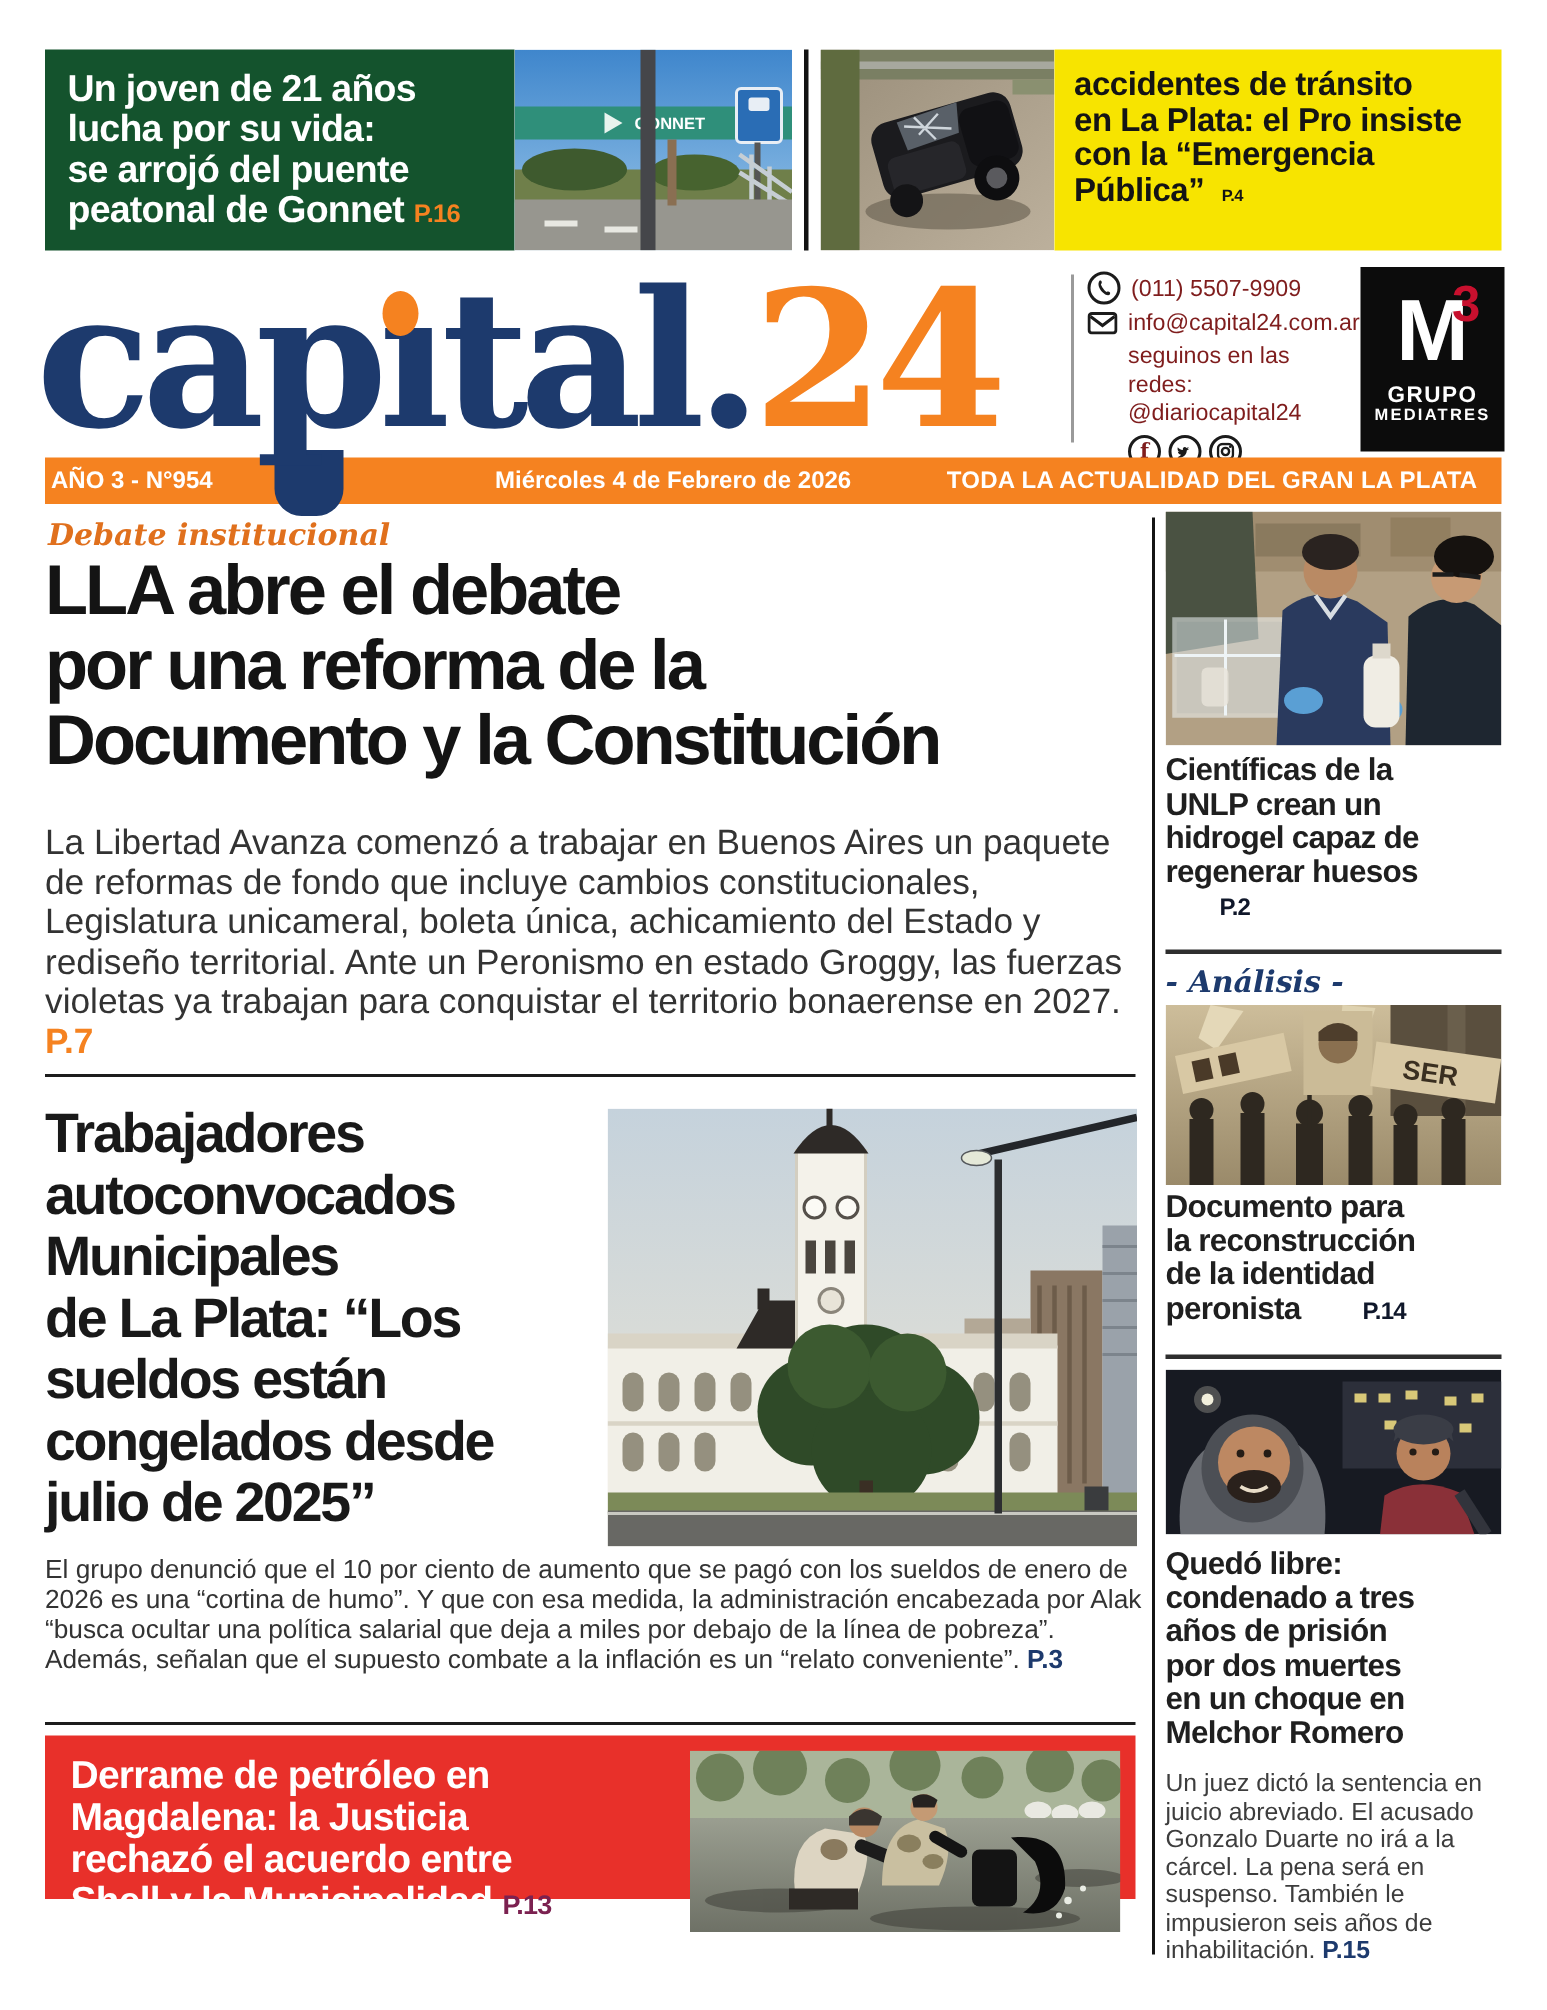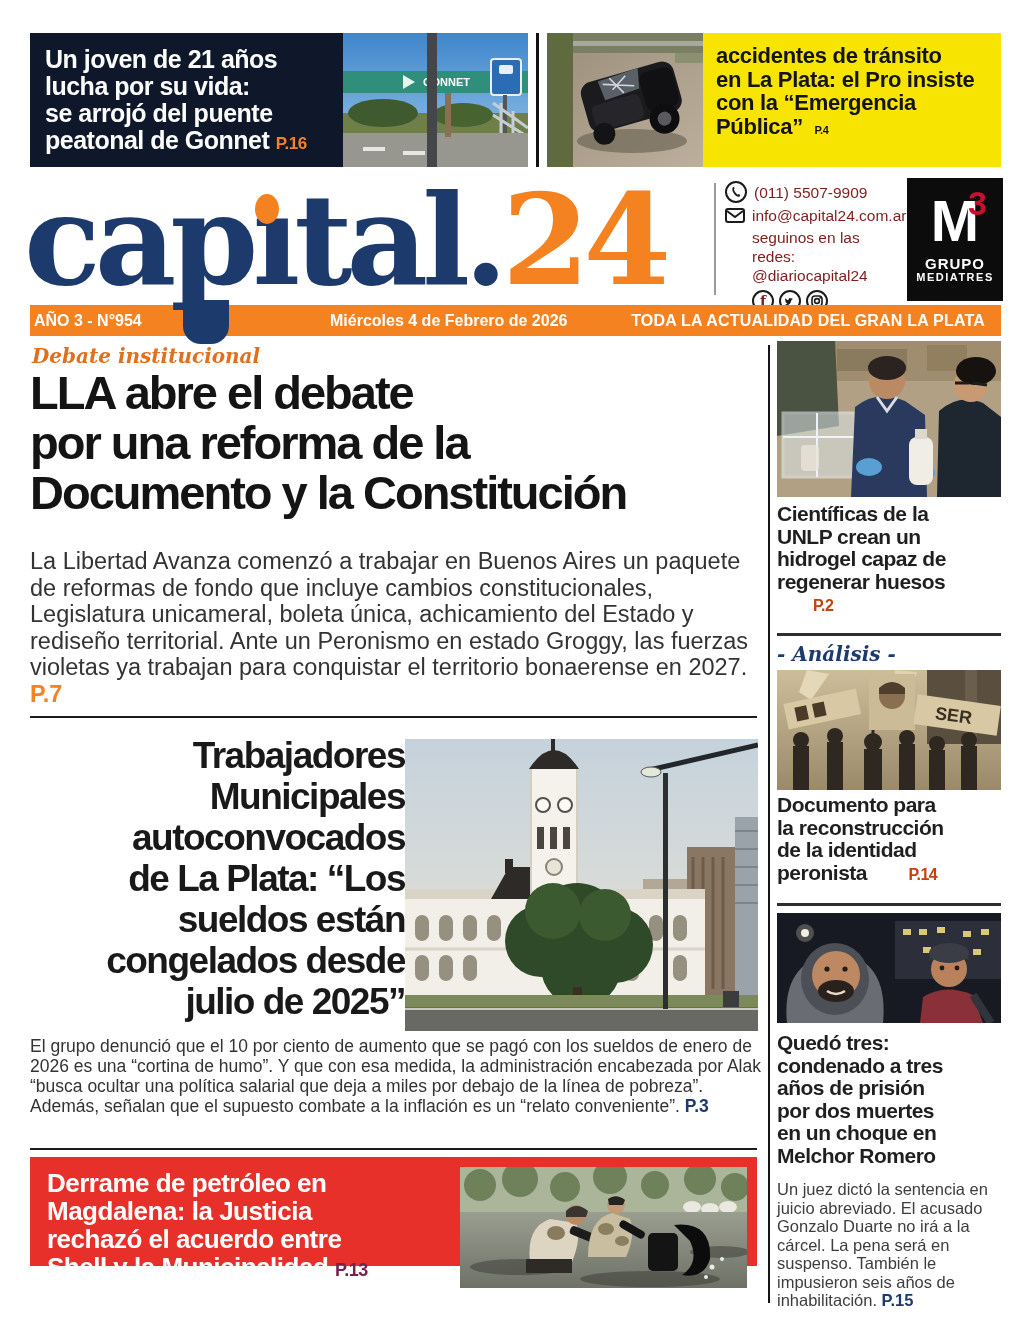--- a/index.html
+++ b/index.html
@@ -5,21 +5,21 @@
   html,body{margin:0;padding:0;background:#fff;}
   .page{position:relative;width:1031px;height:1340px;background:#fff;overflow:hidden;
         font-family:"Liberation Sans",sans-serif;}
   .abs{position:absolute;}
   .hl .line{display:block;white-space:nowrap;}
   .hl .line-last{display:inline;white-space:nowrap;}
   .pref{font-weight:700;}
   svg{display:block;}
 
   
-  .banner-purple{left:30px;top:33px;width:313px;height:134px;background:#0f172a;color:#fff;
+  .banner-purple{left:30px;top:33px;width:313px;height:134px;background:#14532d;color:#fff;
     font-weight:700;font-size:25px;line-height:27px;padding:13px 0 0 15px;box-sizing:border-box;letter-spacing:-0.5px;}
   .banner-purple .pref{color:#f58220;font-size:17px;}
   .photo-frame{overflow:hidden;}
   .top-divider{left:536px;top:33px;width:3px;height:134px;background:#121212;}
   .banner-yellow{left:703px;top:33px;width:298px;height:134px;background:#f7e400;color:#141414;
     font-weight:700;font-size:22px;line-height:23.5px;padding:11px 0 0 13px;box-sizing:border-box;letter-spacing:-0.3px;}
   .banner-yellow .pref{font-size:11px;}
 
   
   .logo{left:24px;top:190px;height:100px;line-height:100px;font-family:"DejaVu Serif",serif;
@@ -55,38 +55,38 @@
 
   
   .kicker{left:32px;top:344px;font-family:"DejaVu Serif",serif;font-style:italic;font-weight:700;
     font-size:20px;color:#e0701d;}
   .h1{left:30px;top:368px;width:736px;font-size:47px;line-height:50px;font-weight:700;color:#141414;
     letter-spacing:-2px;}
   .lede{left:30px;top:548px;width:736px;font-size:23.5px;line-height:26.5px;color:#333;}
   .lede .pref{color:#f58220;}
   .rule{background:#1d1d1d;height:2px;}
   .muni-h{left:30px;top:735px;width:375px;font-size:37px;line-height:41px;font-weight:700;color:#191919;
-    letter-spacing:-1.5px;text-align:right;}
+    letter-spacing:-1.5px;}
   .muni-photo{left:405px;top:739px;width:353px;height:292px;}
   .muni-body{left:30px;top:1036px;width:736px;font-size:17.5px;line-height:20px;color:#333;}
   .muni-body .pref{color:#1d3a6d;}
 
   
   .red-box{left:30px;top:1157px;width:727px;height:109px;background:#e8302a;}
   .red-box .txt{position:absolute;left:17px;top:12px;width:400px;color:#fff;font-weight:700;
     font-size:26px;line-height:28px;letter-spacing:-0.5px;}
   .red-box .pref{color:#7b2150;font-size:18px;}
   .red-photo{position:absolute;left:430px;top:10px;width:287px;height:121px;overflow:hidden;}
 
   
   .col-divider{left:768px;top:345px;width:2px;height:958px;background:#141414;}
   .sb{left:777px;width:224px;}
   .sb-h{font-size:21px;line-height:22.5px;font-weight:700;color:#1f1f1f;letter-spacing:-0.5px;}
   .sb-h .pref{font-size:16px;}
-  .blue-ref{color:#c2410c;padding-left:36px;}
+  .blue-ref{color:#0f172a;padding-left:36px;}
   .navy-ref{color:#1d3a6d;}
   .sb-rule{background:#2e2e2e;height:3px;}
   .analysis{font-family:"DejaVu Serif",serif;font-style:italic;font-weight:700;font-size:20px;color:#1d3a6d;}
   .sb-body{font-size:16.5px;line-height:18.5px;color:#3d3d3d;}
 </style>
 </head>
 <body>
 
 <div class="page">
 
@@ -227,22 +227,22 @@
     <span class="line">Documento y la Constitución</span>
   </div>
   <div class="abs lede">
     <span>La Libertad Avanza comenzó a trabajar en Buenos Aires un paquete de reformas de fondo que incluye cambios constitucionales, Legislatura unicameral, boleta única, achicamiento del Estado y rediseño territorial. Ante un Peronismo en estado Groggy, las fuerzas violetas ya trabajan para conquistar el territorio bonaerense en 2027.</span>
     <span class="pref">P.7</span>
   </div>
   <div class="abs rule" style="left:30px;top:716px;width:727px;"></div>
 
   <div class="abs muni-h hl">
     <span class="line">Trabajadores</span>
+    <span class="line">autoconvocados</span>
     <span class="line">Municipales</span>
-    <span class="line">autoconvocados</span>
     <span class="line">de La Plata: “Los</span>
     <span class="line">sueldos están</span>
     <span class="line">congelados desde</span>
     <span class="line">julio de 2025”</span>
   </div>
 
   <div class="abs muni-photo photo-frame">
     <svg width="353" height="292" viewBox="0 0 353 292">
       <defs>
           <linearGradient id="sky2" x1="0" y1="0" x2="0" y2="1">
@@ -506,21 +506,21 @@
       <circle cx="172" cy="56" r="18" fill="#b9825c"></circle>
       <path d="M152 48 Q172 28 192 48 L190 40 Q172 24 154 40 Z" fill="#3a3d46"></path>
       <ellipse cx="172" cy="40" rx="20" ry="10" fill="#3a3d46"></ellipse>
       <circle cx="165" cy="55" r="2.4" fill="#241c16"></circle>
         <circle cx="180" cy="55" r="2.4" fill="#241c16"></circle>
       <path d="M196 82 L214 110" stroke="#32343c" stroke-width="8"></path>
     </svg>
   </div>
 
   <div class="abs sb sb-h hl" style="top:1032px;">
-    <span class="line">Quedó tres:</span>
+    <span class="line">Quedó libre:</span>
     <span class="line">condenado a tres</span>
     <span class="line">años de prisión</span>
     <span class="line">por dos muertes</span>
     <span class="line">en un choque en</span>
     <span class="line">Melchor Romero</span>
   </div>
 
   <div class="abs sb sb-body" style="top:1180px;">
     <span>Un juez dictó la sentencia en juicio abreviado. El acusado Gonzalo Duarte no irá a la cárcel. La pena será en suspenso. También le impusieron seis años de inhabilitación.</span>
     <span class="pref navy-ref">P.15</span>

